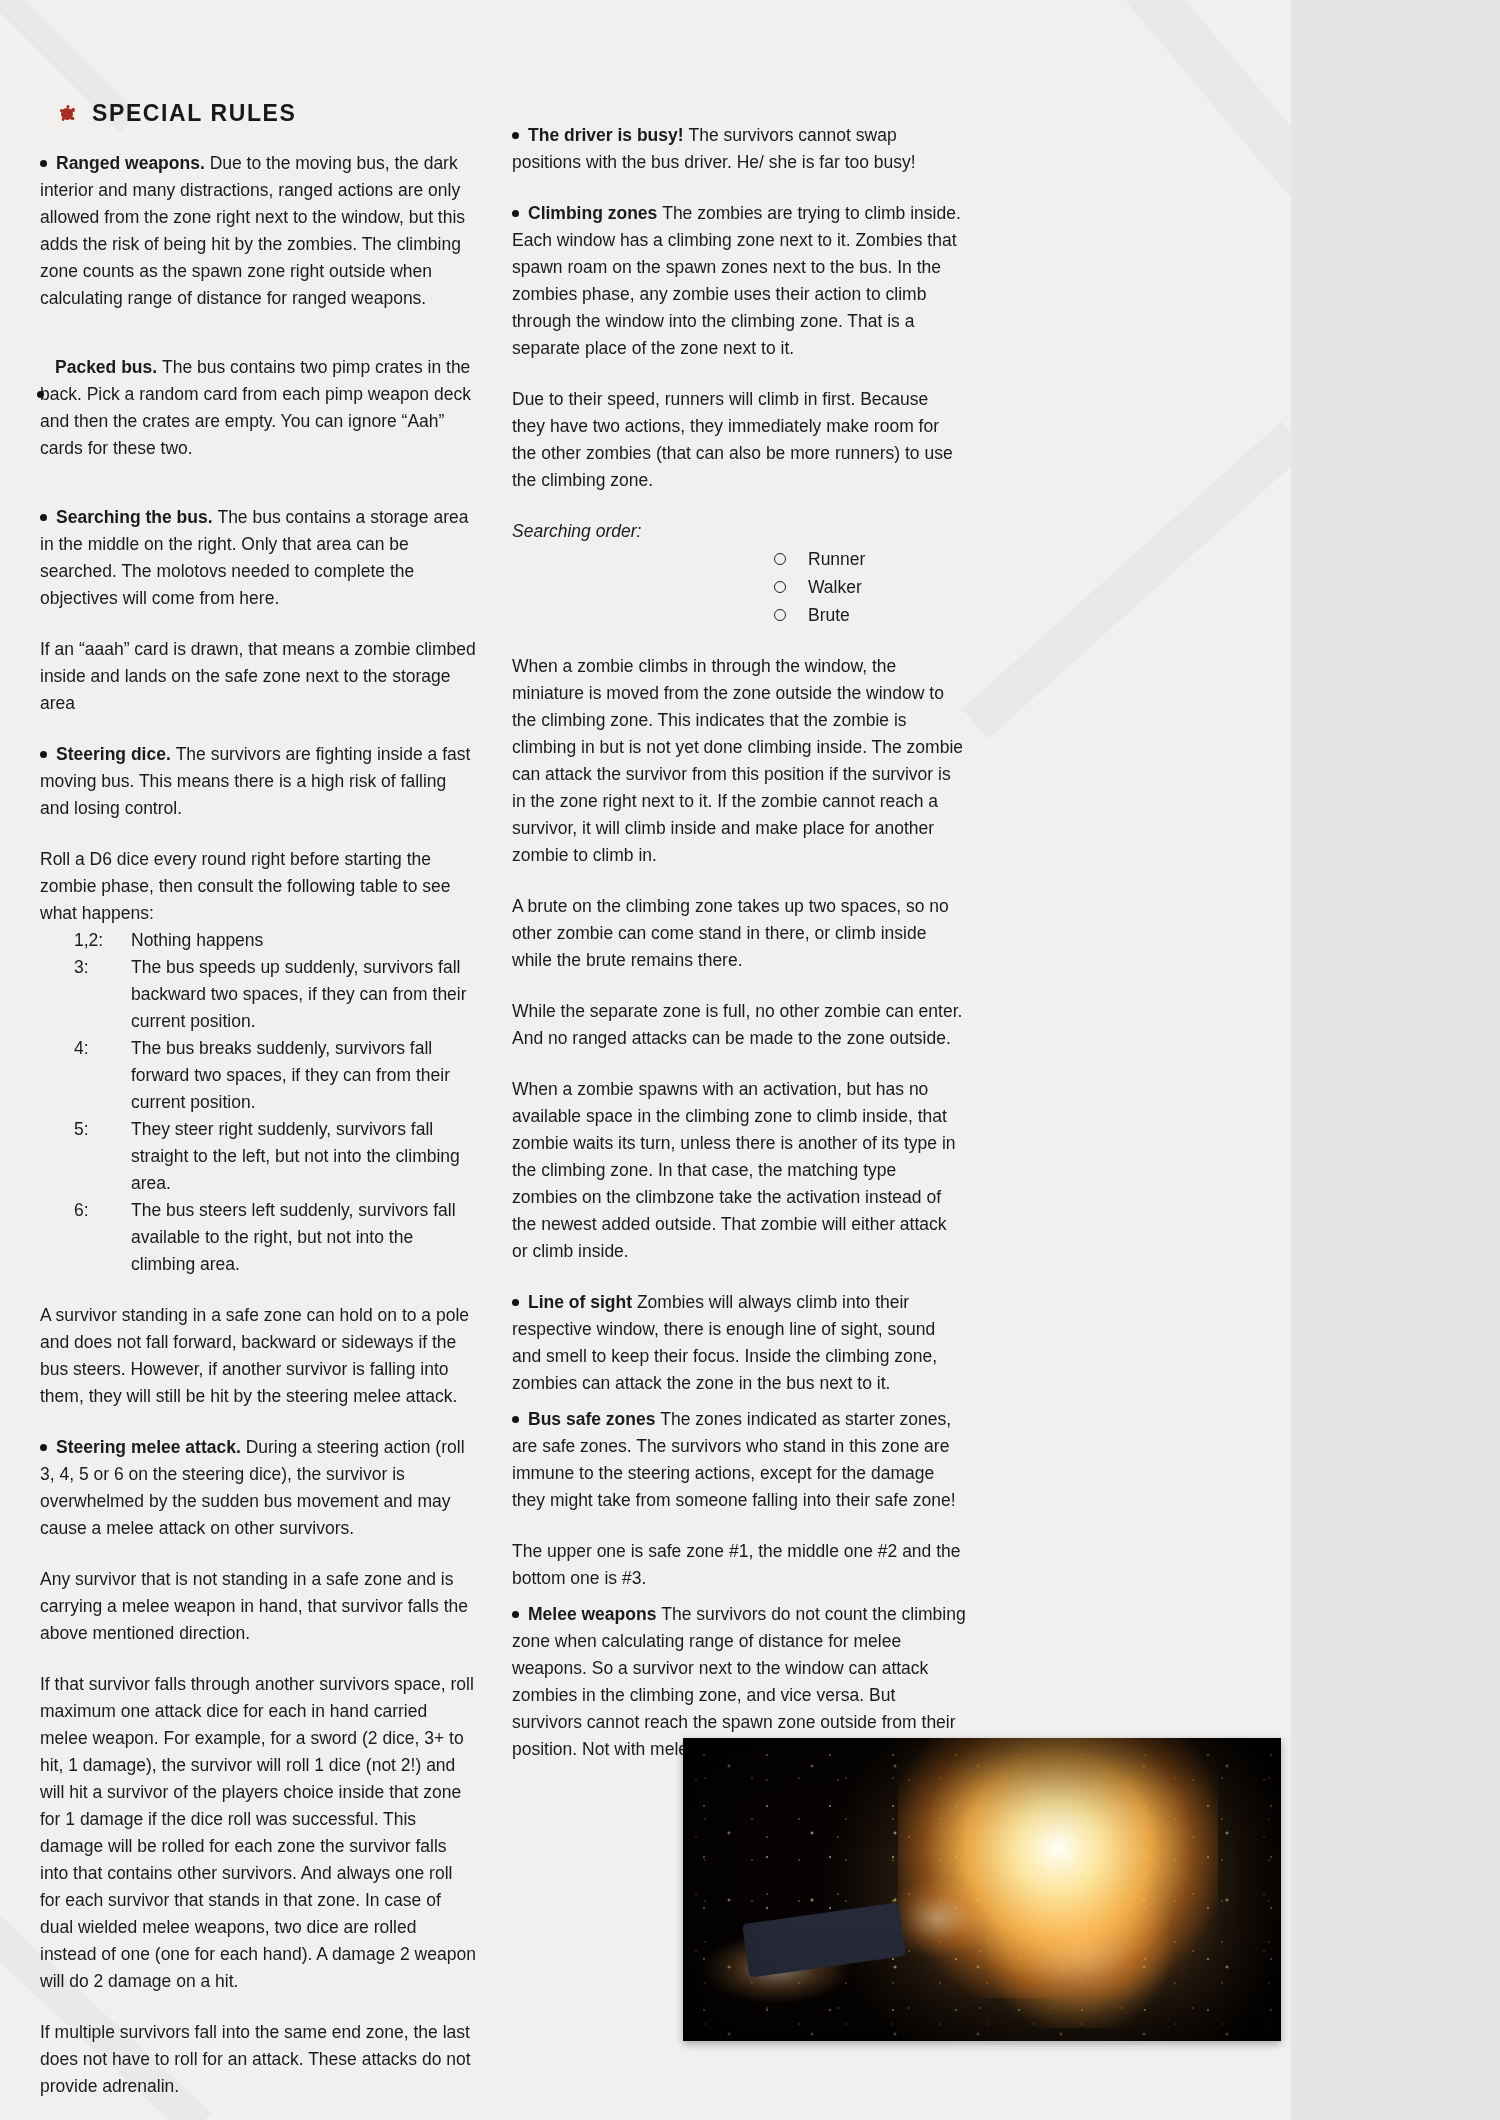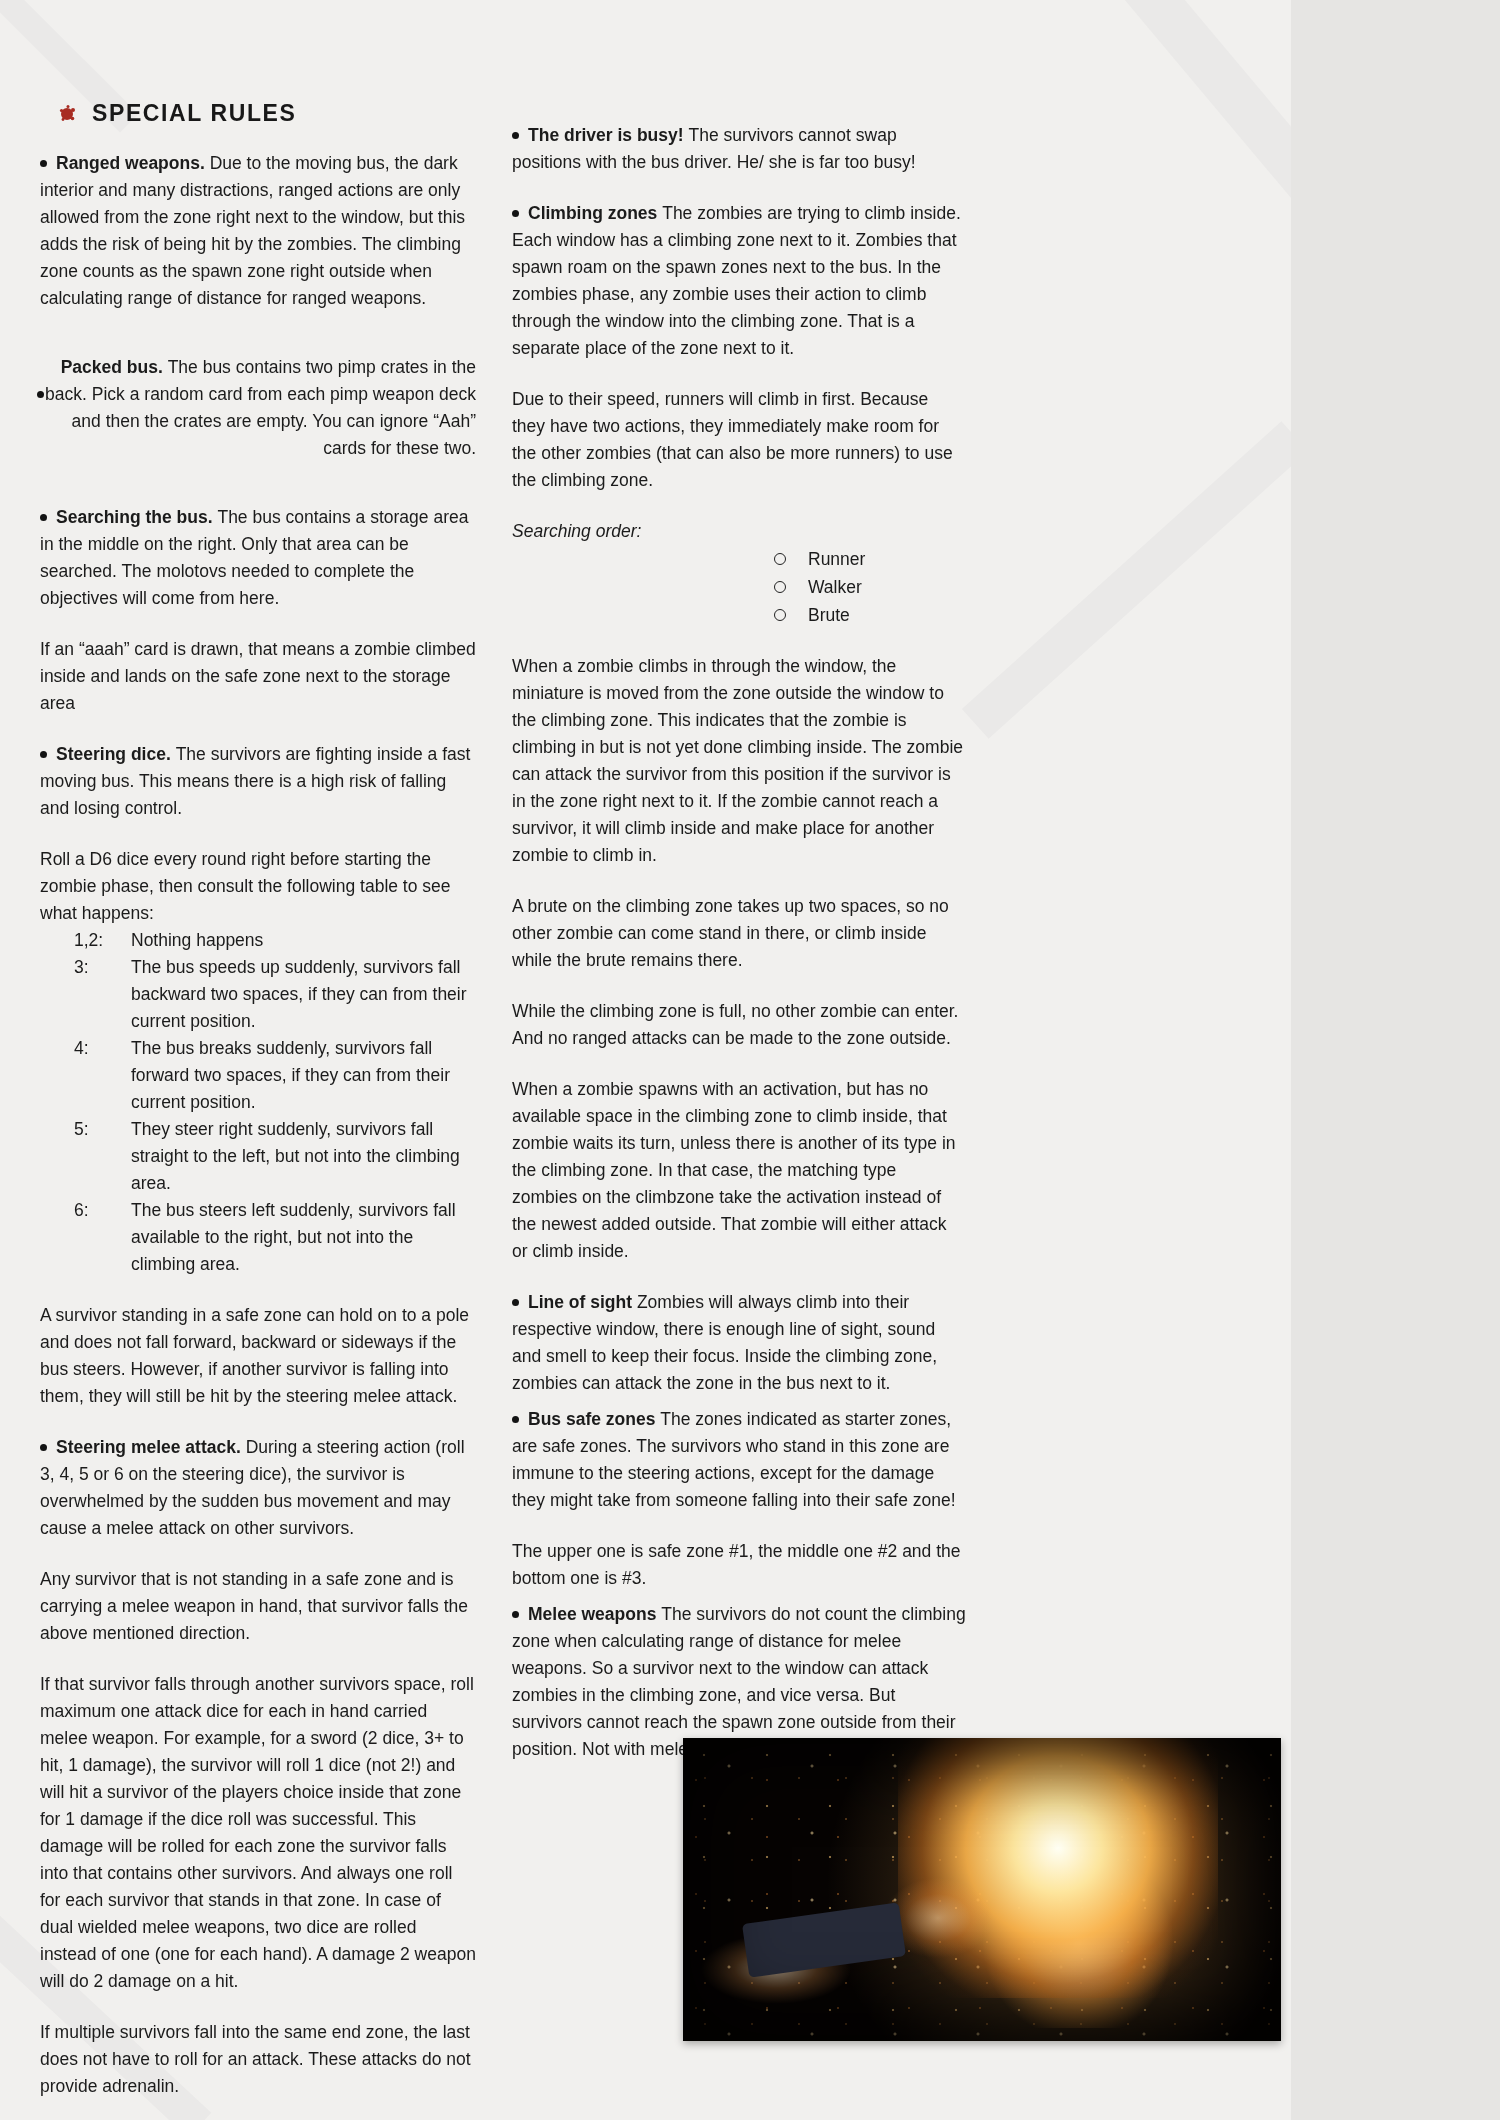--- a/index.html
+++ b/index.html
@@ -20,21 +20,21 @@
   
   .col{position:absolute;font-size:17.5px;line-height:27px;}
   .col.left{left:40px;top:150px;width:436px;}
   .col.right{left:512px;top:122px;width:454px;}
   .para{margin:0 0 24px 0;}
   .para.wideafter{margin-bottom:42px;}
   .para.tightafter{margin-bottom:9px;}
   .para.nogap{margin-bottom:0;}
   .lead{font-weight:bold;}
   .dot{display:inline-block;width:7px;height:7px;border-radius:50%;background:#131313;margin-right:9px;vertical-align:2px;}
-  .para.packed{text-indent:15px;position:relative;text-align:right;}
+  .para.packed{text-indent:15px;position:relative;}
   .para.packed::before{content:'';position:absolute;left:-3px;top:37px;width:7px;height:7px;border-radius:50%;background:#131313;}
 
   .dice-table{margin:0 0 24px 0;}
   .dice-row{display:flex;margin-left:34px;}
   .dice-num{flex:0 0 57px;}
   .dice-text{flex:1;}
 
   .climb{margin:0 0 24px 0;}
   .climb-label{font-style:italic;}
   .climb-item{margin-left:262px;display:flex;align-items:center;gap:22px;line-height:28px;}
@@ -147,21 +147,21 @@
           <span class="ring"></span>
           <span>Walker</span>
         </div>
         <div class="climb-item">
           <span class="ring"></span>
           <span>Brute</span>
         </div>
       </div>
       <p class="para">When a zombie climbs in through the window, the miniature is moved from the zone outside the window to the climbing zone. This indicates that the zombie is climbing in but is not yet done climbing inside. The zombie can attack the survivor from this position if the survivor is in the zone right next to it. If the zombie cannot reach a survivor, it will climb inside and make place for another zombie to climb in.</p>
       <p class="para">A brute on the climbing zone takes up two spaces, so no other zombie can come stand in there, or climb inside while the brute remains there.</p>
-      <p class="para">While the climbing zone is full, no other zombie can enter. And no ranged attacks can be made to the zone outside.</p>
+      <p class="para">While the separate zone is full, no other zombie can enter. And no ranged attacks can be made to the zone outside.</p>
       <p class="para">When a zombie spawns with an activation, but has no available space in the climbing zone to climb inside, that zombie waits its turn, unless there is another of its type in the climbing zone. In that case, the matching type zombies on the climbzone take the activation instead of the newest added outside. That zombie will either attack or climb inside.</p>
       <p class="para tightafter"><span class="dot"></span><span class="lead">Line of sight </span>Zombies will always climb into their respective window, there is enough line of sight, sound and smell to keep their focus. Inside the climbing zone, zombies can attack the zone in the bus next to it.</p>
       <p class="para"><span class="dot"></span><span class="lead">Bus safe zones </span>The zones indicated as starter zones, are safe zones. The survivors who stand in this zone are immune to the steering actions, except for the damage they might take from someone falling into their safe zone!</p>
       <p class="para tightafter">The upper one is safe zone #1, the middle one #2 and the bottom one is #3.</p>
       <p class="para"><span class="dot"></span><span class="lead">Melee weapons </span>The survivors do not count the climbing zone when calculating range of distance for melee weapons. So a survivor next to the window can attack zombies in the climbing zone, and vice versa. But survivors cannot reach the spawn zone outside from their position. Not with melee weapons.</p>
     </div>
 
   <div class="band">
     <div class="band-stripes"></div>
     <div class="band-text">

